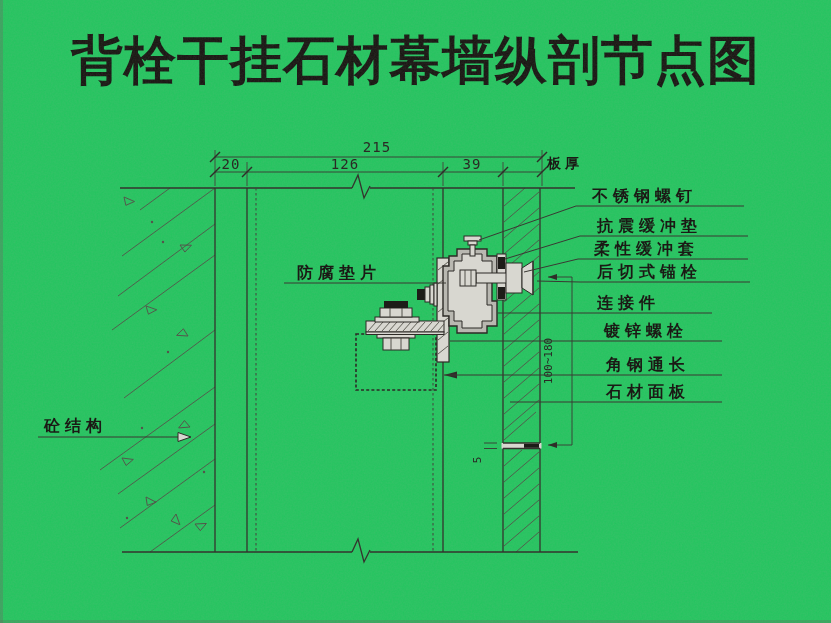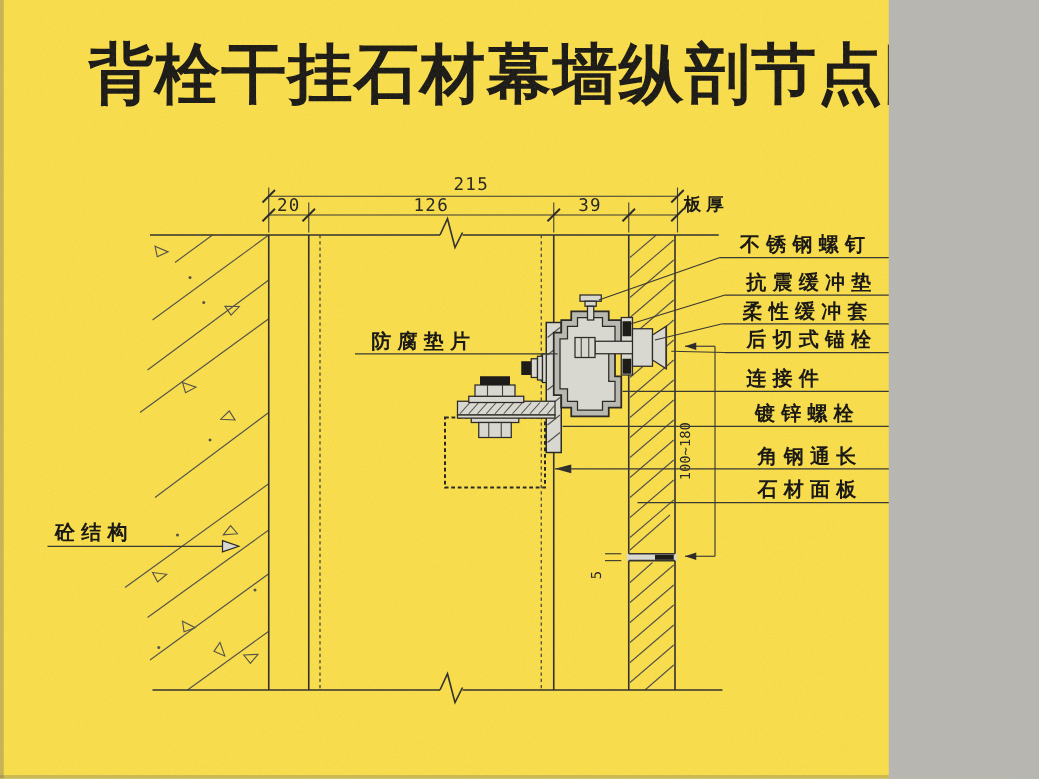--- a/index.html
+++ b/index.html
@@ -1,18 +1,18 @@
 <!DOCTYPE html>
 <html><head>
 <meta charset="utf-8">
 <style>
   html,body{margin:0;padding:0;background:#b7b6b0;}
   #stage{
-    position:relative;width:711px;height:623px;overflow:hidden;
-    background:#fde047;
+    position:relative;width:831px;height:623px;overflow:hidden;
+    background:#22c55e;
     font-family:"DejaVu Sans","Liberation Sans",sans-serif;
   }
   #page-title{
     position:absolute;top:30px;left:0;width:831px;
     text-align:center;
     font-family:"DejaVu Serif","Liberation Serif",serif;
     font-weight:700;font-size:52px;line-height:1.15;
     letter-spacing:1px;color:#15130f;
     margin:0;white-space:nowrap;
   }

